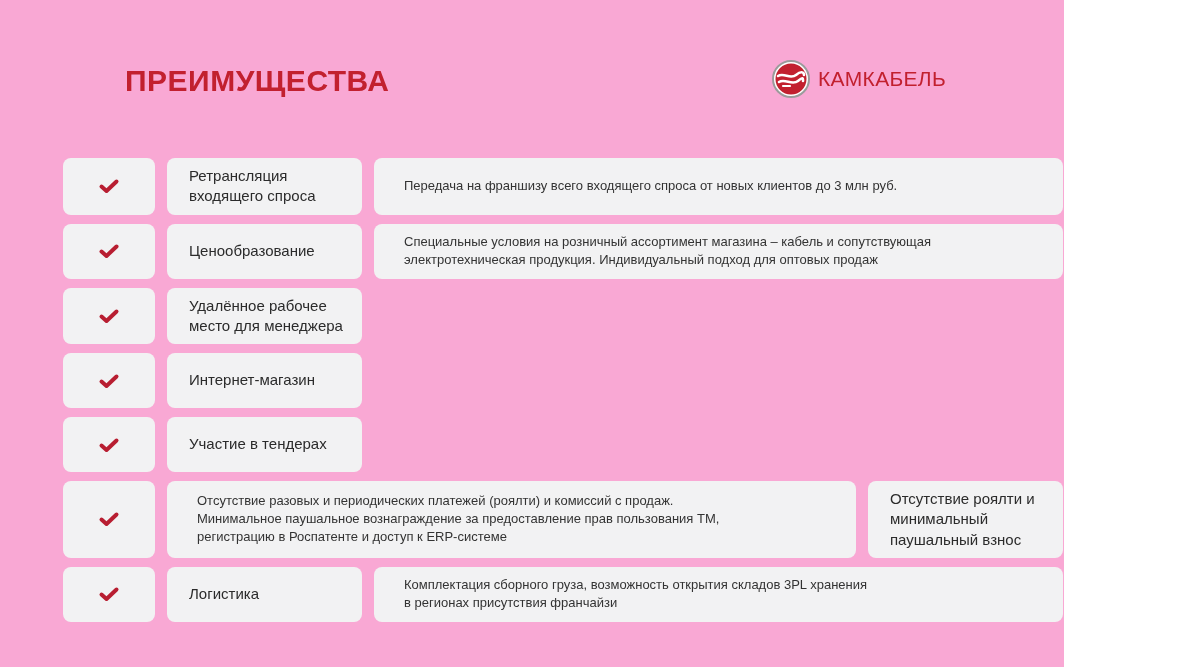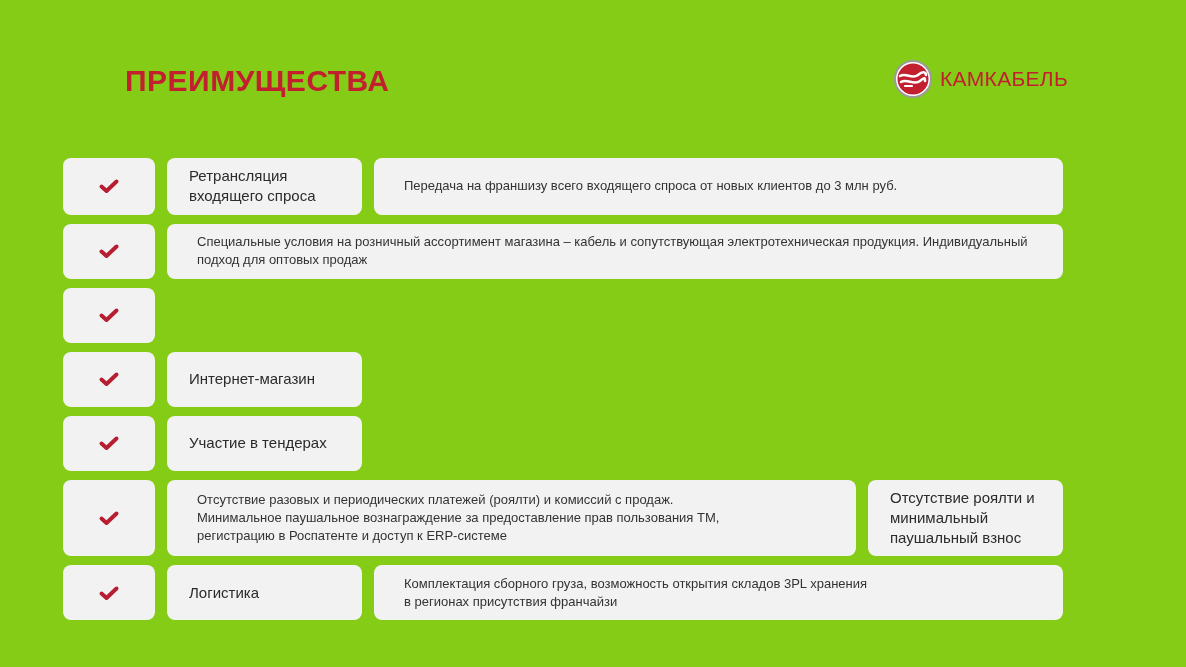--- a/index.html
+++ b/index.html
@@ -1,23 +1,23 @@
 <!DOCTYPE html>
 <html lang="ru"><head>
 <meta charset="utf-8">
 <style>
   * { margin: 0; padding: 0; box-sizing: border-box; }
   html, body { width: 1186px; height: 667px; background: #ffffff; }
   body { font-family: "Liberation Sans", "DejaVu Sans", sans-serif; }
 
   .slide {
     position: relative;
-    width: 1186px;
+    width: 1064px;
     height: 667px;
-    background: #84cc16;
+    background: #f9a8d4;
     overflow: hidden;
   }
 
   
   .page-title {
     position: absolute;
     left: 125px;
     top: 64px;
     font-size: 30px;
     font-weight: 800;
@@ -127,31 +127,33 @@
     </div>
 
     <div class="row">
       <div class="cell cell-check">
         <span>
             <svg class="check-icon" viewBox="0 0 24 24">
               <path d="M4.5 12.5 L 9.5 17 L 19.5 7.5" fill="none" stroke="#B81E31" stroke-width="4" stroke-linecap="round" stroke-linejoin="round"></path>
             </svg>
           </span>
       </div>
+      <div class="cell cell-title">Ценообразование</div>
       <div class="cell cell-desc">Специальные условия на розничный ассортимент магазина – кабель и сопутствующая электротехническая продукция. Индивидуальный подход для оптовых продаж</div>
     </div>
 
     <div class="row">
       <div class="cell cell-check">
         <span>
             <svg class="check-icon" viewBox="0 0 24 24">
               <path d="M4.5 12.5 L 9.5 17 L 19.5 7.5" fill="none" stroke="#B81E31" stroke-width="4" stroke-linecap="round" stroke-linejoin="round"></path>
             </svg>
           </span>
       </div>
+      <div class="cell cell-title">Удалённое рабочее место для менеджера</div>
     </div>
 
     <div class="row">
       <div class="cell cell-check">
         <span>
             <svg class="check-icon" viewBox="0 0 24 24">
               <path d="M4.5 12.5 L 9.5 17 L 19.5 7.5" fill="none" stroke="#B81E31" stroke-width="4" stroke-linecap="round" stroke-linejoin="round"></path>
             </svg>
           </span>
       </div>

